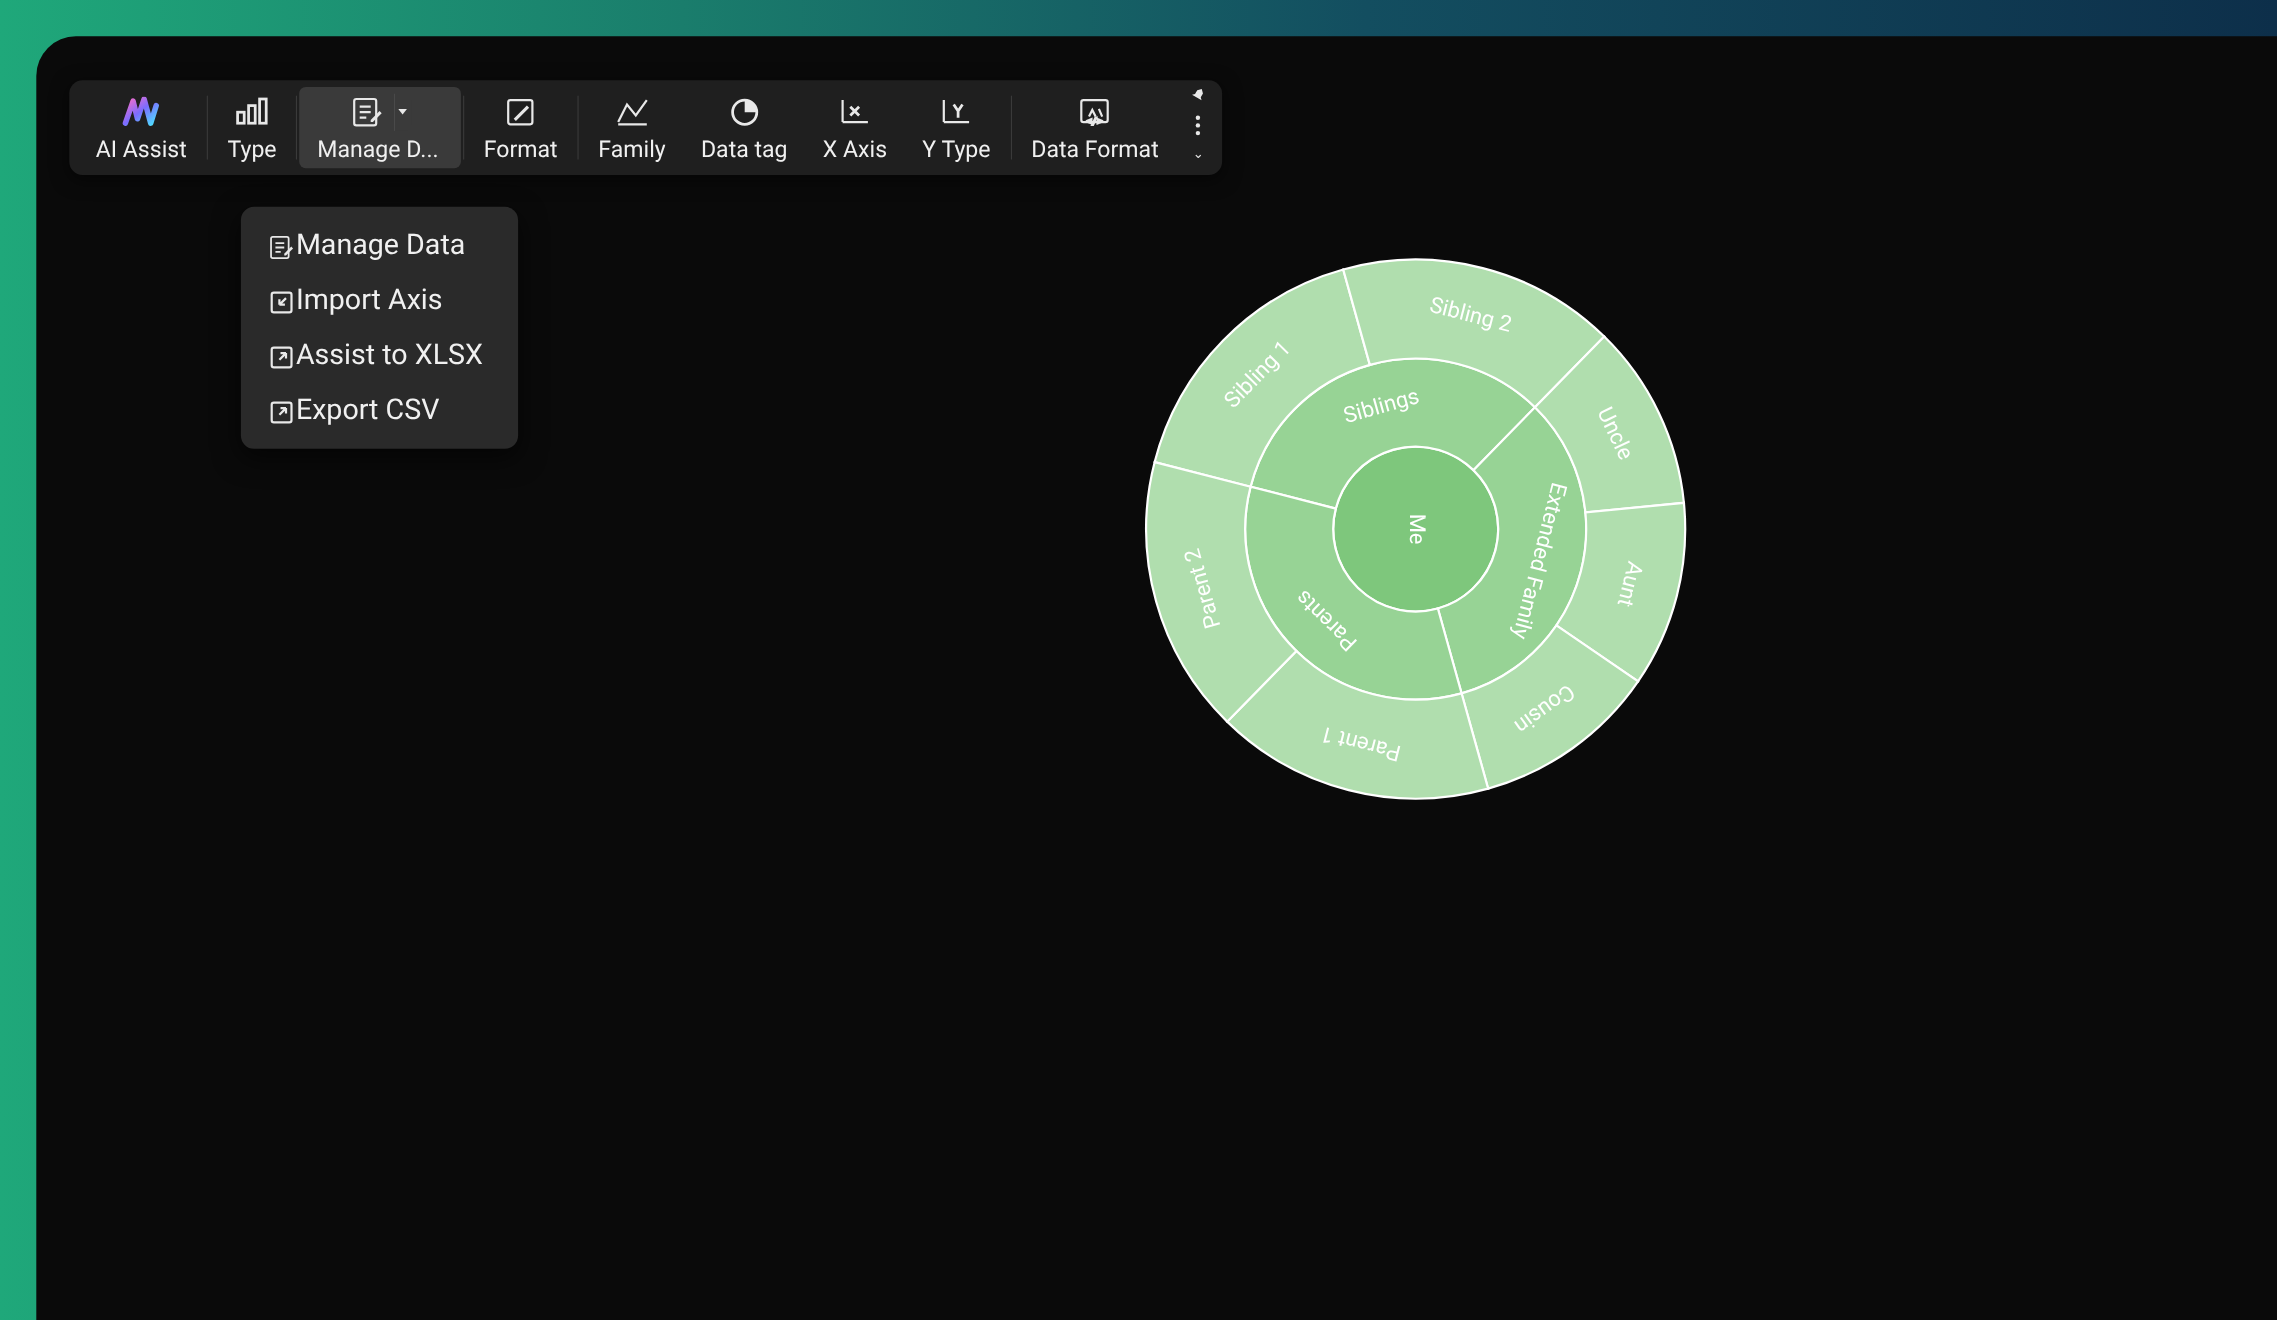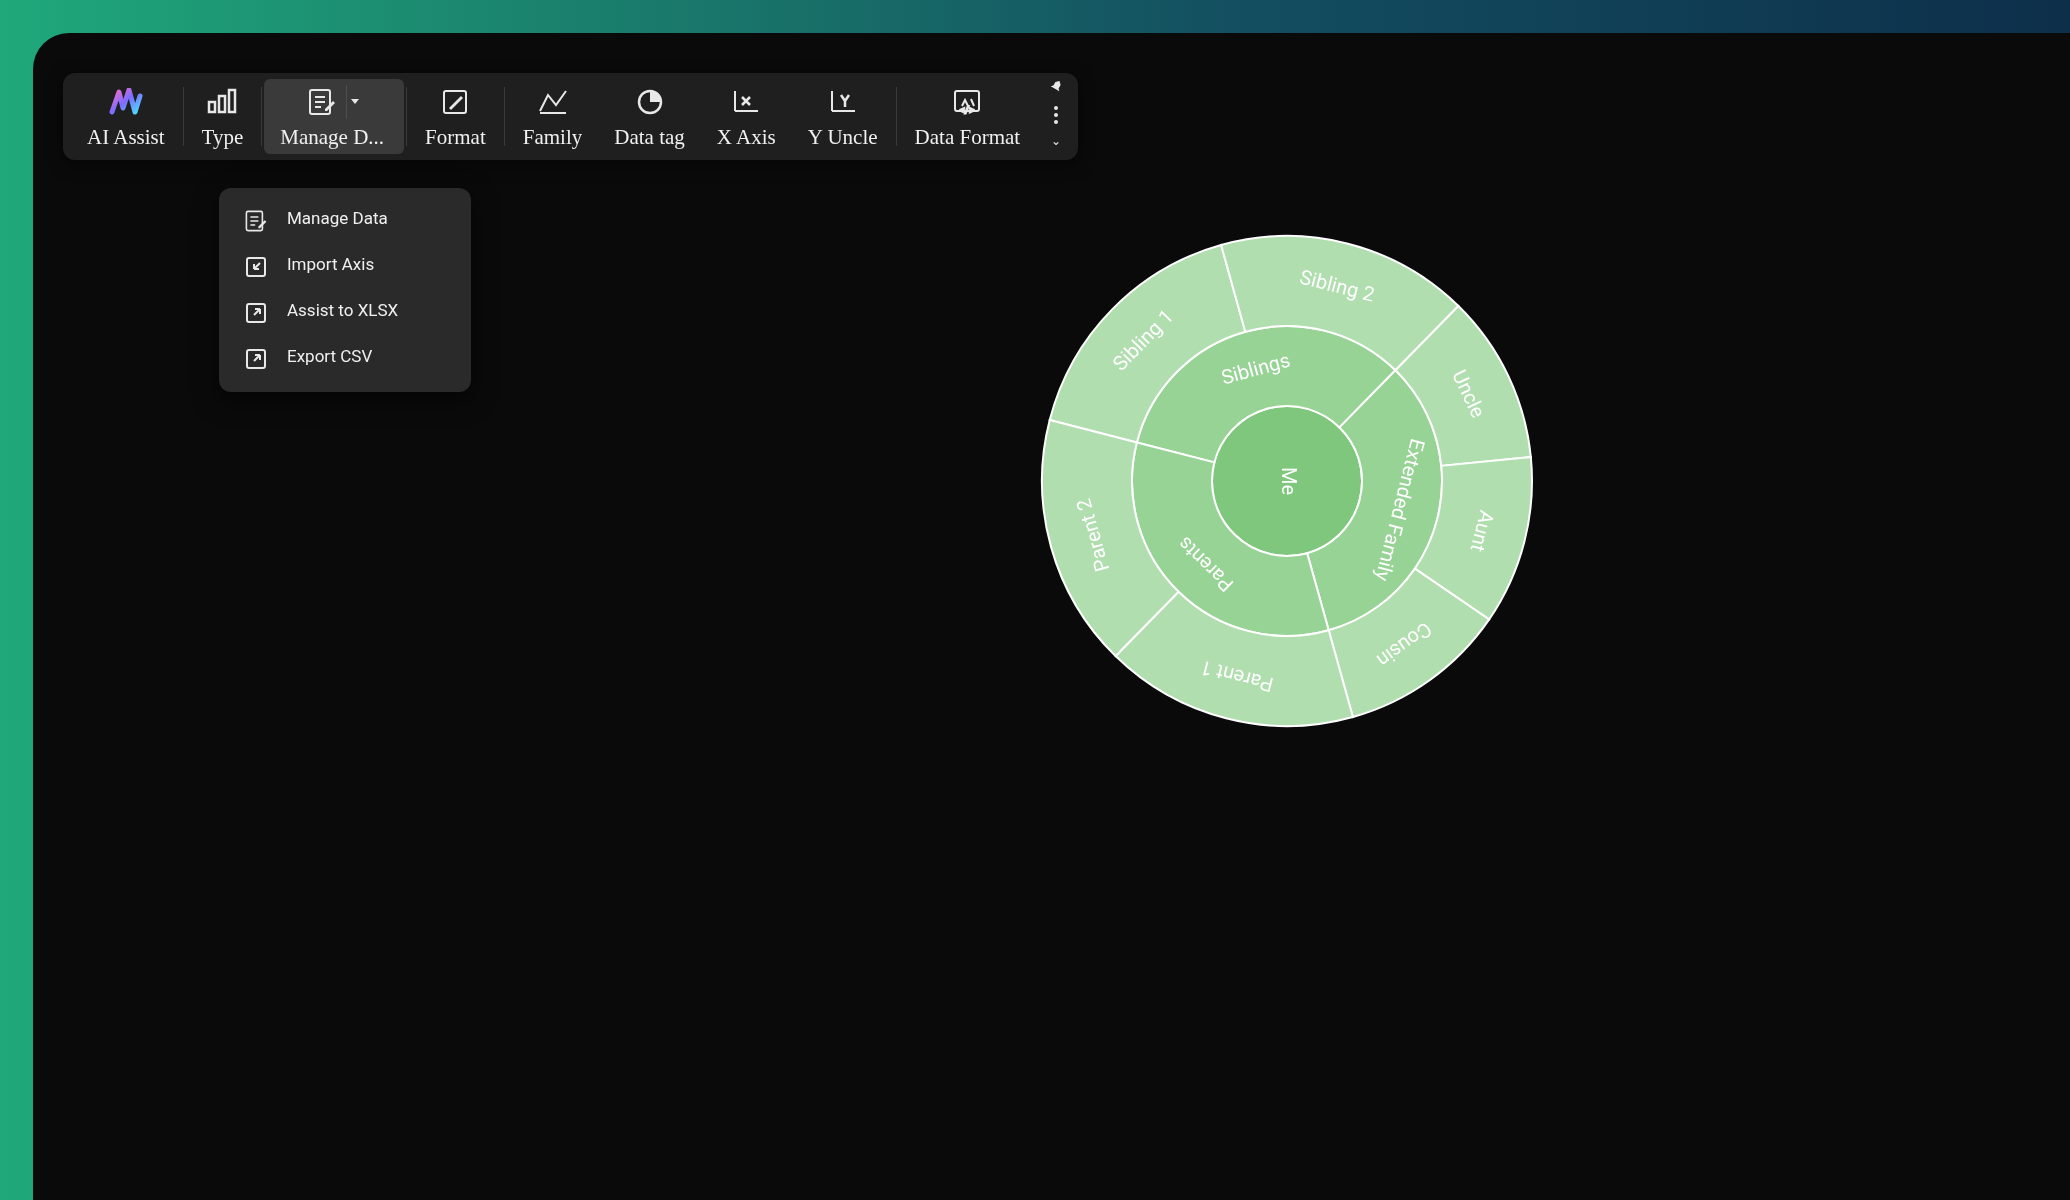--- a/index.html
+++ b/index.html
@@ -54,21 +54,20 @@
     height: 34px;
     width: 40px;
   }
   .tb-label {
     font-size: 21px;
     color: #f0f0f0;
     white-space: nowrap;
     max-width: 130px;
     overflow: hidden;
     text-overflow: ellipsis;
-    font-family: Liberation Serif, serif;
   }
   .tb-sep {
     width: 1px;
     background: rgba(255,255,255,0.12);
     margin: 8px 2px;
   }
   .tb-right {
     display: flex;
     flex-direction: column;
     align-items: center;
@@ -95,25 +94,24 @@
     top: 155px;
     left: 186px;
     background: #2a2a2a;
     border-radius: 12px;
     padding: 10px 0;
     box-shadow: 0 8px 24px rgba(0,0,0,0.6);
     min-width: 252px;
   }
   .dd-item {
     display: flex;
-    align-items: flex-start;
-    gap: 18px;
+    align-items: flex-end;
     padding: 10px 24px;
     color: #f0f0f0;
-    font-size: 17px;
+    font-size: 26px;
     cursor: pointer;
   }
   .dd-icon {
     width: 26px;
     height: 26px;
     display: flex;
     align-items: center;
     justify-content: center;
   }
   .chart-area {
@@ -238,21 +236,21 @@
       </div>
 
       <div class="tb-item">
         <span class="tb-icon">
           <svg width="28" height="26" viewBox="0 0 28 26" fill="none" stroke="#e8e8e8" stroke-width="2">
             <line x1="3" y1="2" x2="3" y2="22"></line>
               <line x1="3" y1="22" x2="26" y2="22"></line>
             <path d="M12 6 L16 12 L20 6 M16 12 L16 18" stroke-width="2.5"></path>
           </svg>
         </span>
-        <span class="tb-label">Y Uncle</span>
+        <span class="tb-label">Y Type</span>
       </div>
 
       <div class="tb-sep"></div>
 
       <div class="tb-item">
         <span class="tb-icon">
           <svg width="30" height="28" viewBox="0 0 30 28" fill="none" stroke="#e8e8e8" stroke-width="2">
             <rect x="3" y="3" width="24" height="20" rx="2"></rect>
             <path d="M10 18 L13 12 L16 18 M19 11 L22 18" stroke-width="2"></path>
             <text x="15" y="25" font-size="8" fill="#e8e8e8" text-anchor="middle" font-family="monospace">&lt;/&gt;</text>

